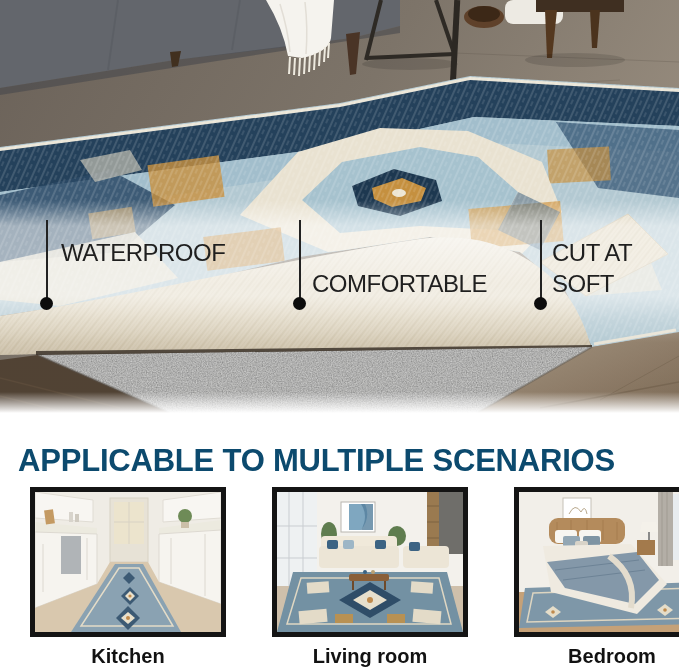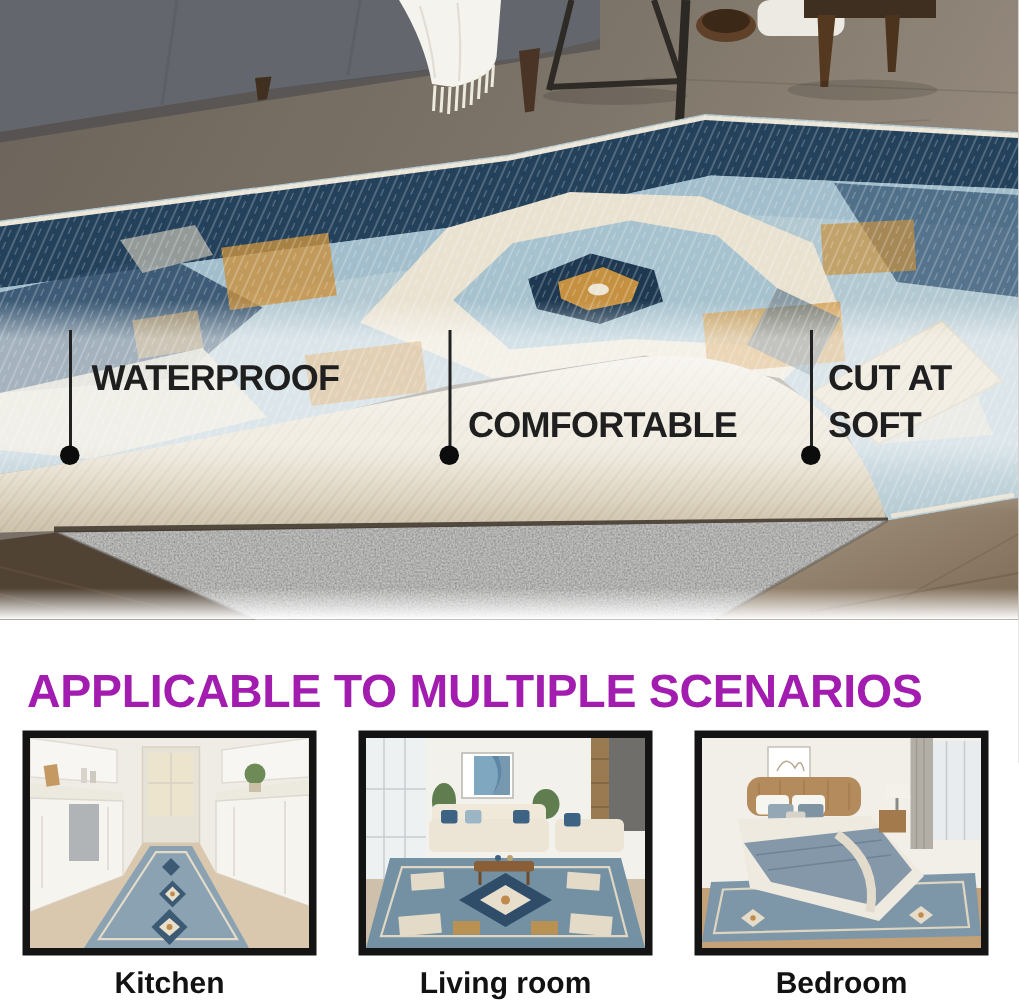--- a/index.html
+++ b/index.html
@@ -15,30 +15,30 @@
       rgba(255,255,255,.52) 226px,
       rgba(255,255,255,.55) 296px,
       rgba(255,255,255,.22) 320px,
       rgba(255,255,255,.04) 342px,
       rgba(255,255,255,.04) 392px,
       rgba(255,255,255,.85) 410px,
       #ffffff 413px);}
   .callout{position:absolute;top:0;left:0;}
   .callout .vline{position:absolute;width:2px;height:78px;top:220px;background:#222;}
   .callout .dot{position:absolute;width:13px;height:13px;top:297px;border-radius:50%;background:#0c0c0c;}
-  .callout .label{position:absolute;top:237px;font-weight:700;font-size:24px;line-height:31px;
+  .callout .label{position:absolute;top:237px;font-weight:400;font-size:24px;line-height:31px;
      letter-spacing:-0.5px;color:#1f1f1f;white-space:nowrap;}
   .c1 .vline{left:46px}.c1 .dot{left:40px}.c1 .label{left:61px}
   .c2 .vline{left:299px}.c2 .dot{left:293px}.c2 .label{left:312px}
   .c3 .vline{left:540px}.c3 .dot{left:534px}.c3 .label{left:552px}
   
   .scenarios{padding:0;}
   .heading{margin:31px 0 0 18px;font-size:31px;line-height:34px;font-weight:700;
-     letter-spacing:-0.2px;color:#a21caf;}
-  .cards{display:flex;gap:28px;padding:0 15px;margin-top:9px;}
+     letter-spacing:-0.2px;color:#0c4a6e;}
+  .cards{display:flex;gap:46px;padding:0 30px;margin-top:9px;}
   .card{width:196px;}
   .frame{box-sizing:border-box;width:196px;height:150px;border:5px solid #141414;background:#fff;}
   .frame svg{display:block;}
   .caption{margin-top:8px;text-align:center;font-size:20px;font-weight:700;color:#121212;}
 </style>
 </head>
 <body>
 
 <div class="canvas">
 

